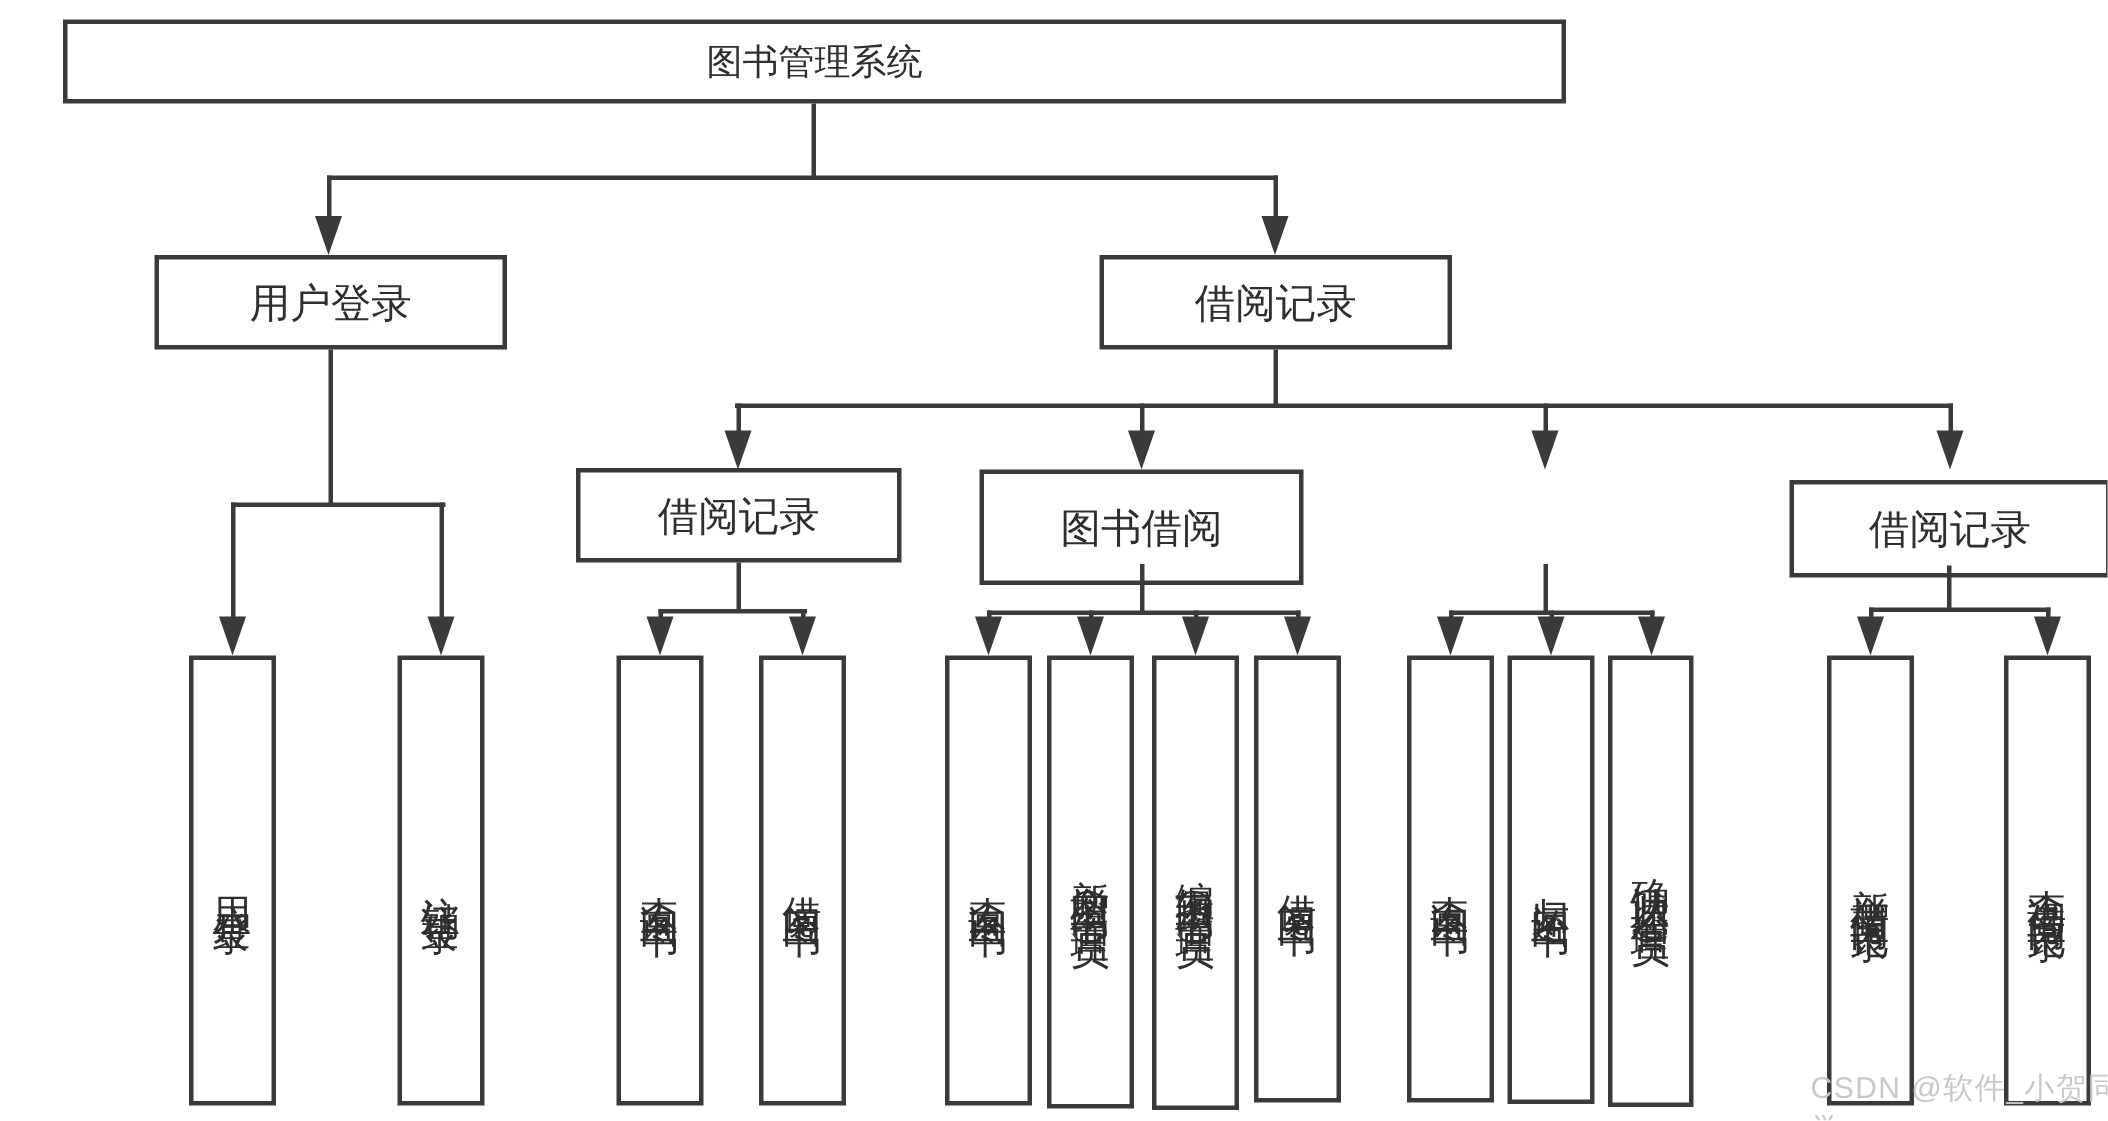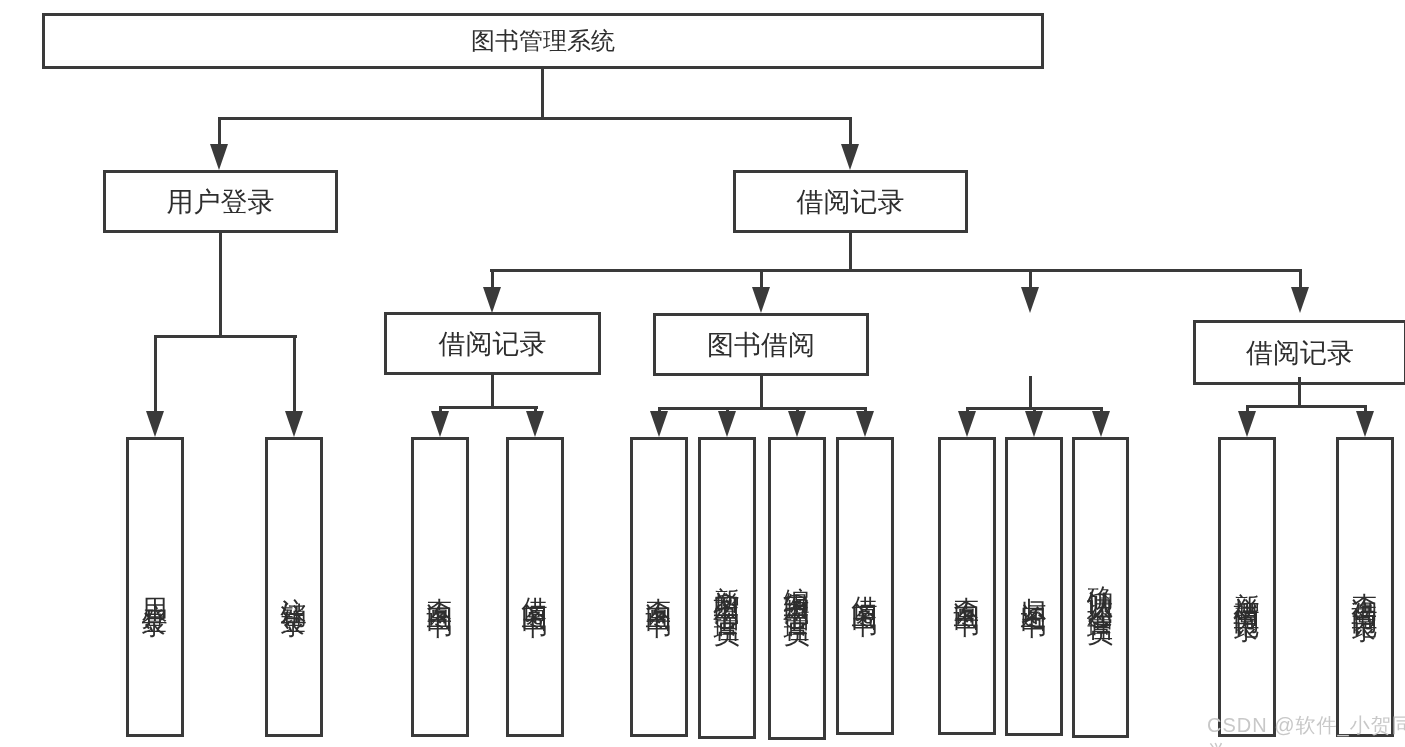--- a/index.html
+++ b/index.html
@@ -70,21 +70,21 @@
   <div class="vl" style="left:739px;top:269px;width:3px;height:19px"></div>
   <div class="ar" style="left:731px;top:287px"></div>
   <div class="vl" style="left:1008px;top:269px;width:3px;height:19px"></div>
   <div class="ar" style="left:1000px;top:287px"></div>
   <div class="vl" style="left:1278px;top:269px;width:3px;height:19px"></div>
   <div class="ar" style="left:1270px;top:287px"></div>
 
   <div class="box" style="left:363px;top:312px;width:217px;height:63px">
     <span>借阅记录</span>
   </div>
-  <div class="box" style="left:632px;top:313px;width:216px;height:63px">
+  <div class="box" style="left:632px;top:313px;width:216px;height:77px">
     <span>图书借阅</span>
   </div>
   <div class="box" style="left:1172px;top:320px;width:214px;height:65px">
     <span>借阅记录</span>
   </div>
 
   <div class="vl" style="left:470px;top:375px;width:3px;height:33px"></div>
   <div class="hl" style="left:418px;top:406px;width:99px;height:3px"></div>
   <div class="vl" style="left:418px;top:406px;width:3px;height:7px"></div>
   <div class="ar" style="left:410px;top:411px"></div>

